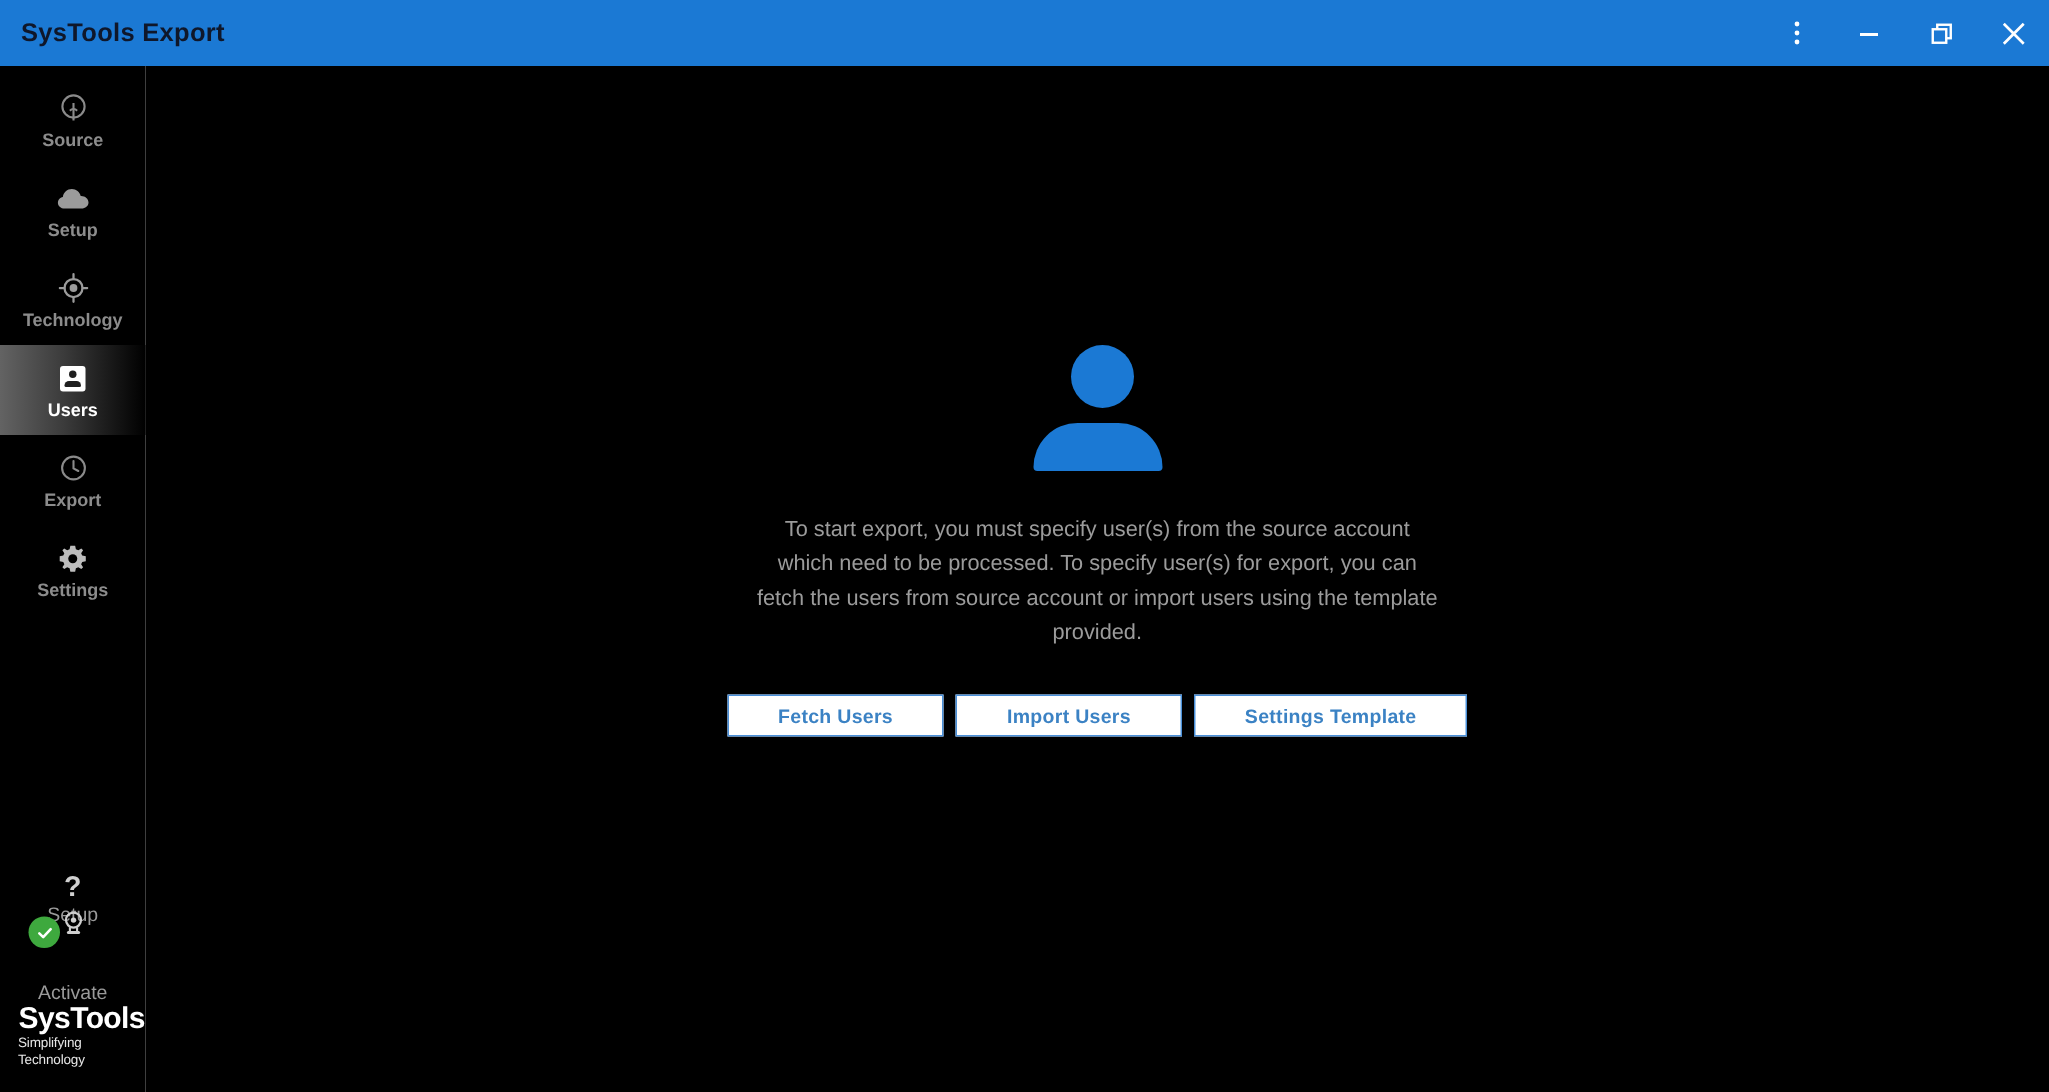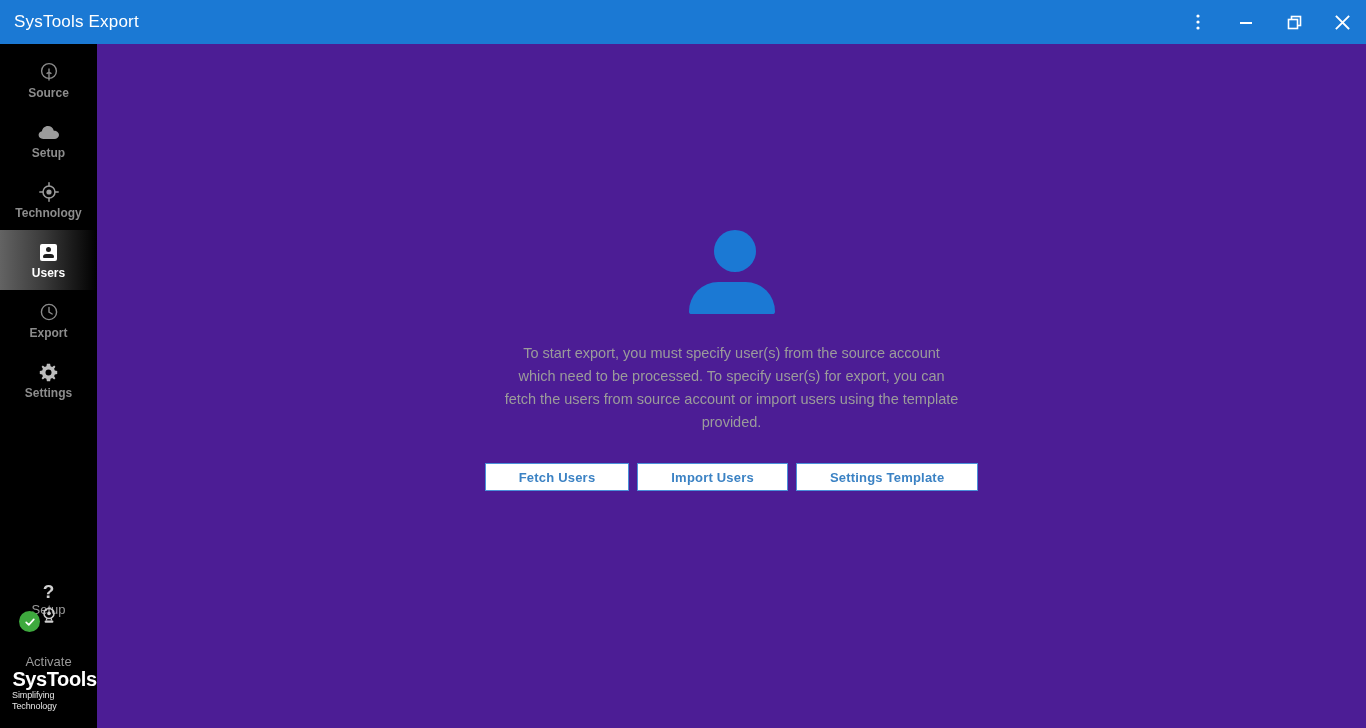--- a/index.html
+++ b/index.html
@@ -11,23 +11,23 @@
   }
 
   
   .titlebar {
     position: absolute; top: 0; left: 0;
     width: 1366px; height: 44px;
     background: #1b79d4;
     display: flex; align-items: center;
   }
   .app-title {
-    color: #ffffff;
+    color: #0f172a;
     font-size: 17px;
-    font-weight: normal;
+    font-weight: bold;
     letter-spacing: 0.2px;
     margin-left: 14px;
   }
   .win-controls {
     margin-left: auto;
     display: flex; align-items: center;
     height: 44px;
   }
   .win-btn {
     width: 48px; height: 44px;
@@ -151,21 +151,21 @@
     line-height: 11px;
     letter-spacing: -0.1px;
     margin-top: 0px;
   }
 
   
   .content {
     position: absolute;
     top: 44px; left: 97px;
     width: 1269px; height: 684px;
-    background: #4c1d95;
+    background: #000000;
   }
   .empty-state {
     position: absolute;
     top: 186px; left: 0; right: 0;
     display: flex; flex-direction: column;
     align-items: center;
   }
   .person-icon {
     position: relative;
     width: 86px; height: 80px;

